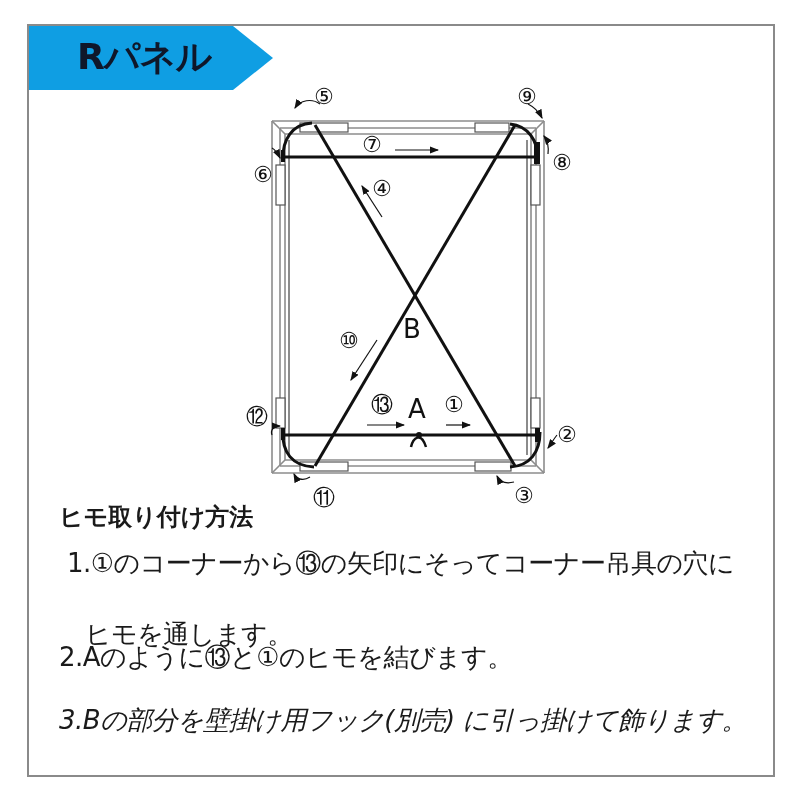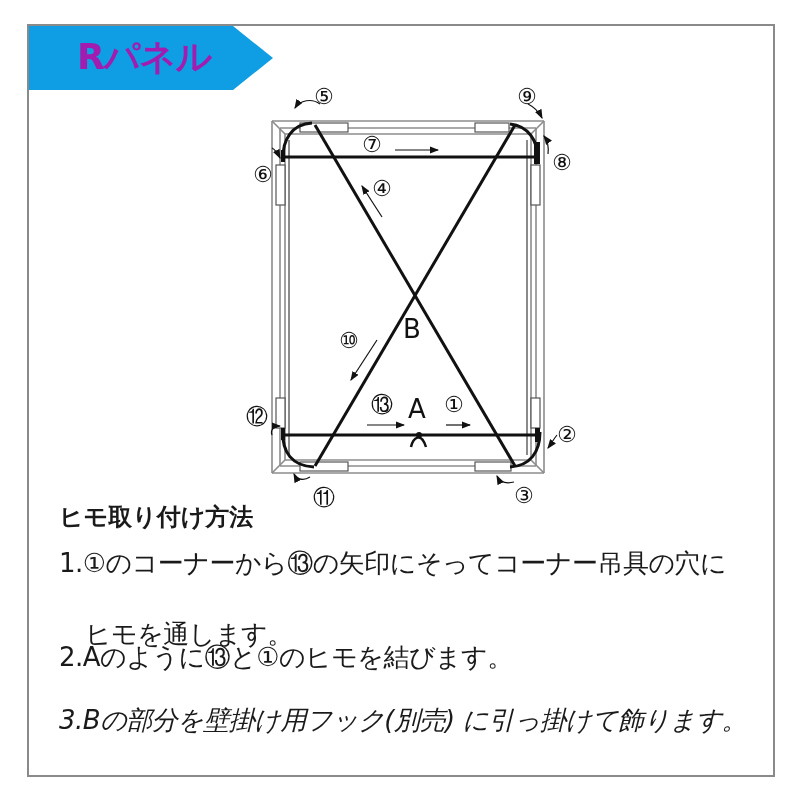--- a/index.html
+++ b/index.html
@@ -3,28 +3,28 @@
 <meta charset="utf-8">
 <style>
   html, body { margin: 0; padding: 0; background: #ffffff; }
   body { width: 800px; height: 800px; position: relative; overflow: hidden;
          font-family: "DejaVu Sans", "Liberation Sans", sans-serif; color: #1a1a1a; }
   .panel { position: absolute; left: 27px; top: 24px; width: 744px; height: 749px;
            border: 2px solid #8a8a8a; box-sizing: content-box; background: #fff; }
   .banner { position: absolute; left: 0; top: 0; width: 244px; height: 64px; }
   .banner svg { position: absolute; left: 0; top: 0; }
   .banner-title { position: absolute; left: 48px; top: 9px; font-size: 36px; font-weight: bold;
-                  color: #a21caf; letter-spacing: -1px; line-height: 44px;
+                  color: #0f172a; letter-spacing: -1px; line-height: 44px;
                   font-family: "DejaVu Sans", sans-serif; }
   .diagram { position: absolute; left: 0; top: 0; }
   .heading { position: absolute; left: 59px; top: 500px; font-size: 24px; font-weight: bold;
              line-height: 34px; font-family: Liberation Serif, serif; }
   .step { position: absolute; left: 59px; font-size: 26px; line-height: 34px; white-space: nowrap;
           letter-spacing: -0.5px; }
-  .step.s1 { top: 546px; }
+  .step.s1 { top: 546px; margin-left: 8px; }
   .step.s1b { top: 617px; left: 85px; }
   .step.s2 { top: 640px; }
   .step.s3 { top: 703px; font-style: italic; }
 </style>
 </head>
 <body>
 
 <div class="panel"></div>
 
 <div class="banner" style="left:29px; top:26px;">

